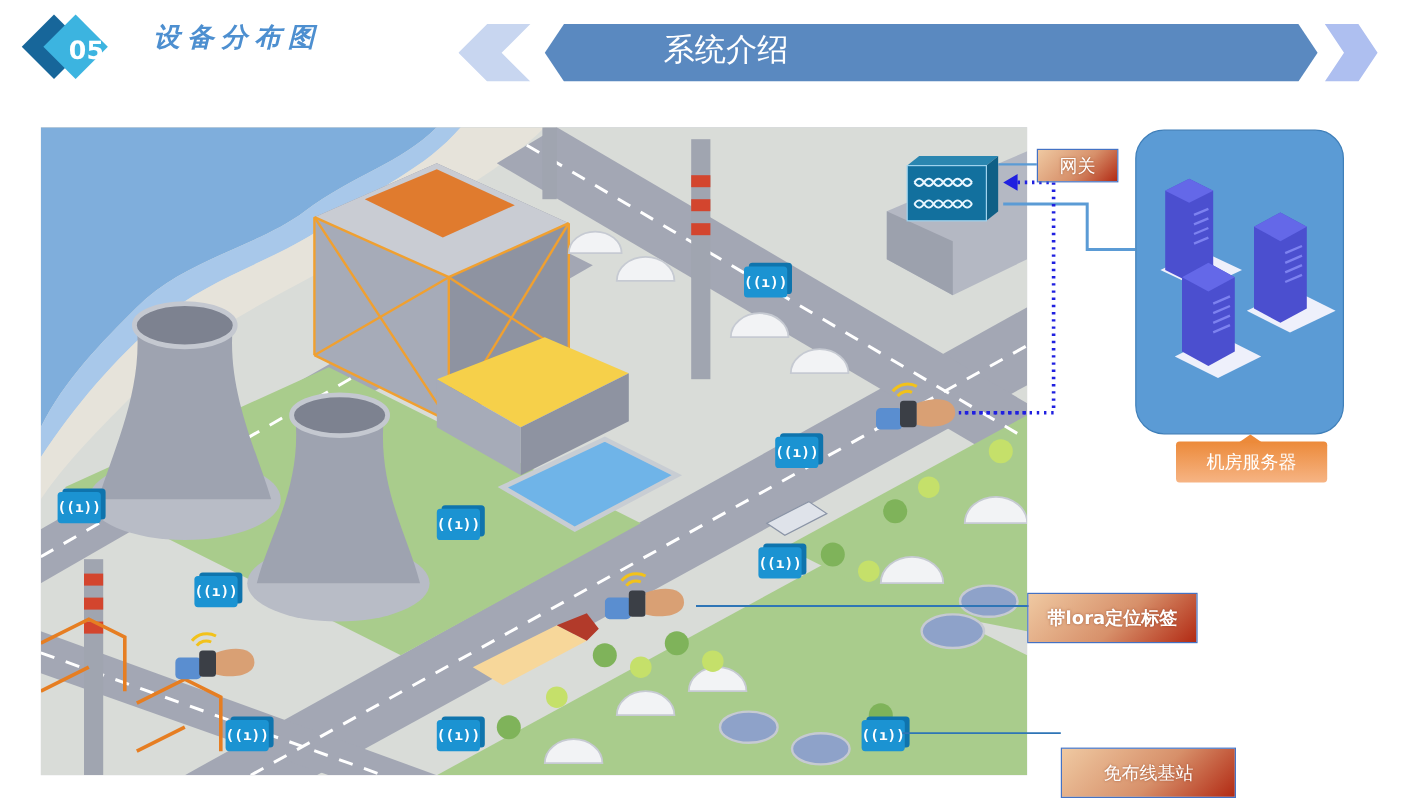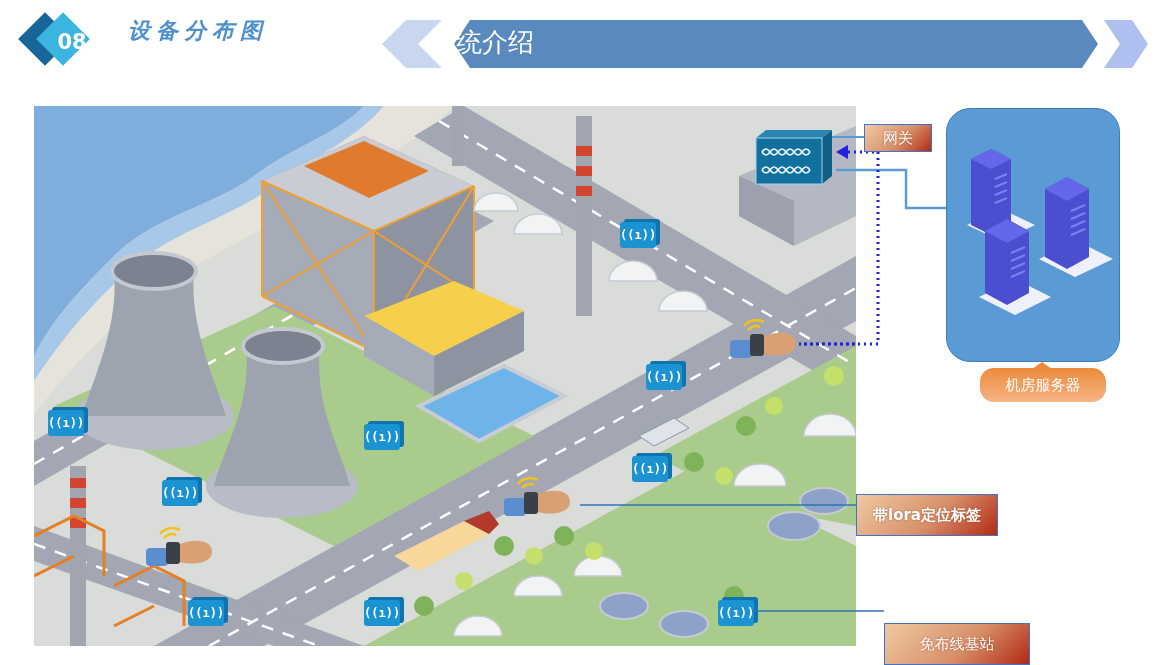--- a/index.html
+++ b/index.html
@@ -6,44 +6,44 @@
   body { width:1176px; height:665px; position:relative; overflow:hidden; font-family:"DejaVu Sans", sans-serif; }
 
   
   .badge-wrap { position:absolute; left:24px; top:16px; width:90px; height:56px; }
   .diamond-back { position:absolute; left:2px; top:4px; width:38px; height:38px; background:#17669a; transform:rotate(45deg); }
   .diamond-front { position:absolute; left:20px; top:4px; width:38px; height:38px; background:#3cb4e0; transform:rotate(45deg); }
   .badge-num { position:absolute; left:20px; top:14px; width:56px; text-align:center; color:#fff; font-weight:bold; font-size:21px; font-family:"DejaVu Sans", sans-serif; }
   .section-title { position:absolute; left:128px; top:16px; font-family:"DejaVu Serif", serif; font-size:22px; font-style:italic; font-weight:bold; color:#4d8fd0; letter-spacing:6px; }
 
   .banner { position:absolute; left:382px; top:20px; width:780px; height:48px; }
-  .banner-title { position:absolute; left:430px; top:22px; width:350px; text-align:left; color:#fff; font-size:26px; font-family:"DejaVu Sans", sans-serif; line-height:40px; }
+  .banner-title { position:absolute; left:430px; top:22px; width:350px; text-align:center; color:#fff; font-size:26px; font-family:"DejaVu Sans", sans-serif; line-height:40px; }
 
   
   .map { position:absolute; left:34px; top:106px; width:822px; height:540px; overflow:hidden; background:#cfd2d6; }
   .map svg { position:absolute; left:0; top:0; }
 
   .base-station { position:absolute; width:36px; height:26px; background:#1b93d2; border-radius:3px; color:#fff; font-size:12px; font-weight:bold; text-align:center; line-height:26px; box-shadow:4px -3px 0 #0f74ad; font-family:"DejaVu Sans Mono", monospace; }
   .watch { position:absolute; width:70px; height:44px; }
 
   
   .server-room { position:absolute; left:946px; top:108px; width:172px; height:252px; background:#5b9bd5; border:1px solid #3f7fb9; border-radius:24px; }
-  .server-label { position:absolute; left:980px; top:368px; width:126px; height:34px; background:linear-gradient(180deg,#ec8a3a,#f6b484); color:#fff; font-size:15px; text-align:center; line-height:34px; border-radius:14px; }
+  .server-label { position:absolute; left:980px; top:368px; width:126px; height:34px; background:linear-gradient(180deg,#ec8a3a,#f6b484); color:#fff; font-size:15px; text-align:center; line-height:34px; border-radius:3px; }
   .server-label:before { content:""; position:absolute; left:52px; top:-6px; width:0; height:0; border-left:10px solid transparent; border-right:10px solid transparent; border-bottom:7px solid #ec8a3a; }
 
   .callout { position:absolute; color:#fff; font-size:15px; text-align:center; border:1.5px solid #4472c4; background:linear-gradient(135deg,#efc9a2 0%,#d7906a 55%,#b22a14 100%); }
   .callout span { text-shadow:0 0 2px rgba(120,40,10,0.6);text-align:center; }
 </style>
 </head>
 <body>
 
 <div class="badge-wrap">
   <div class="diamond-back"></div>
   <div class="diamond-front"></div>
-  <div class="badge-num">08</div>
+  <div class="badge-num">05</div>
 </div>
 <div class="section-title">设备分布图</div>
 
 <svg class="banner" width="780" height="48" viewBox="0 0 780 48">
   <polygon points="24,0 60,0 36,24 60,48 24,48 0,24" fill="#c8d6f0"></polygon>
   <polygon points="88,0 700,0 716,24 700,48 88,48 72,24" fill="#5a89c0"></polygon>
   <polygon points="722,0 750,0 766,24 750,48 722,48 738,24" fill="#aebff0"></polygon>
 </svg>
 <div class="banner-title">系统介绍</div>
 

